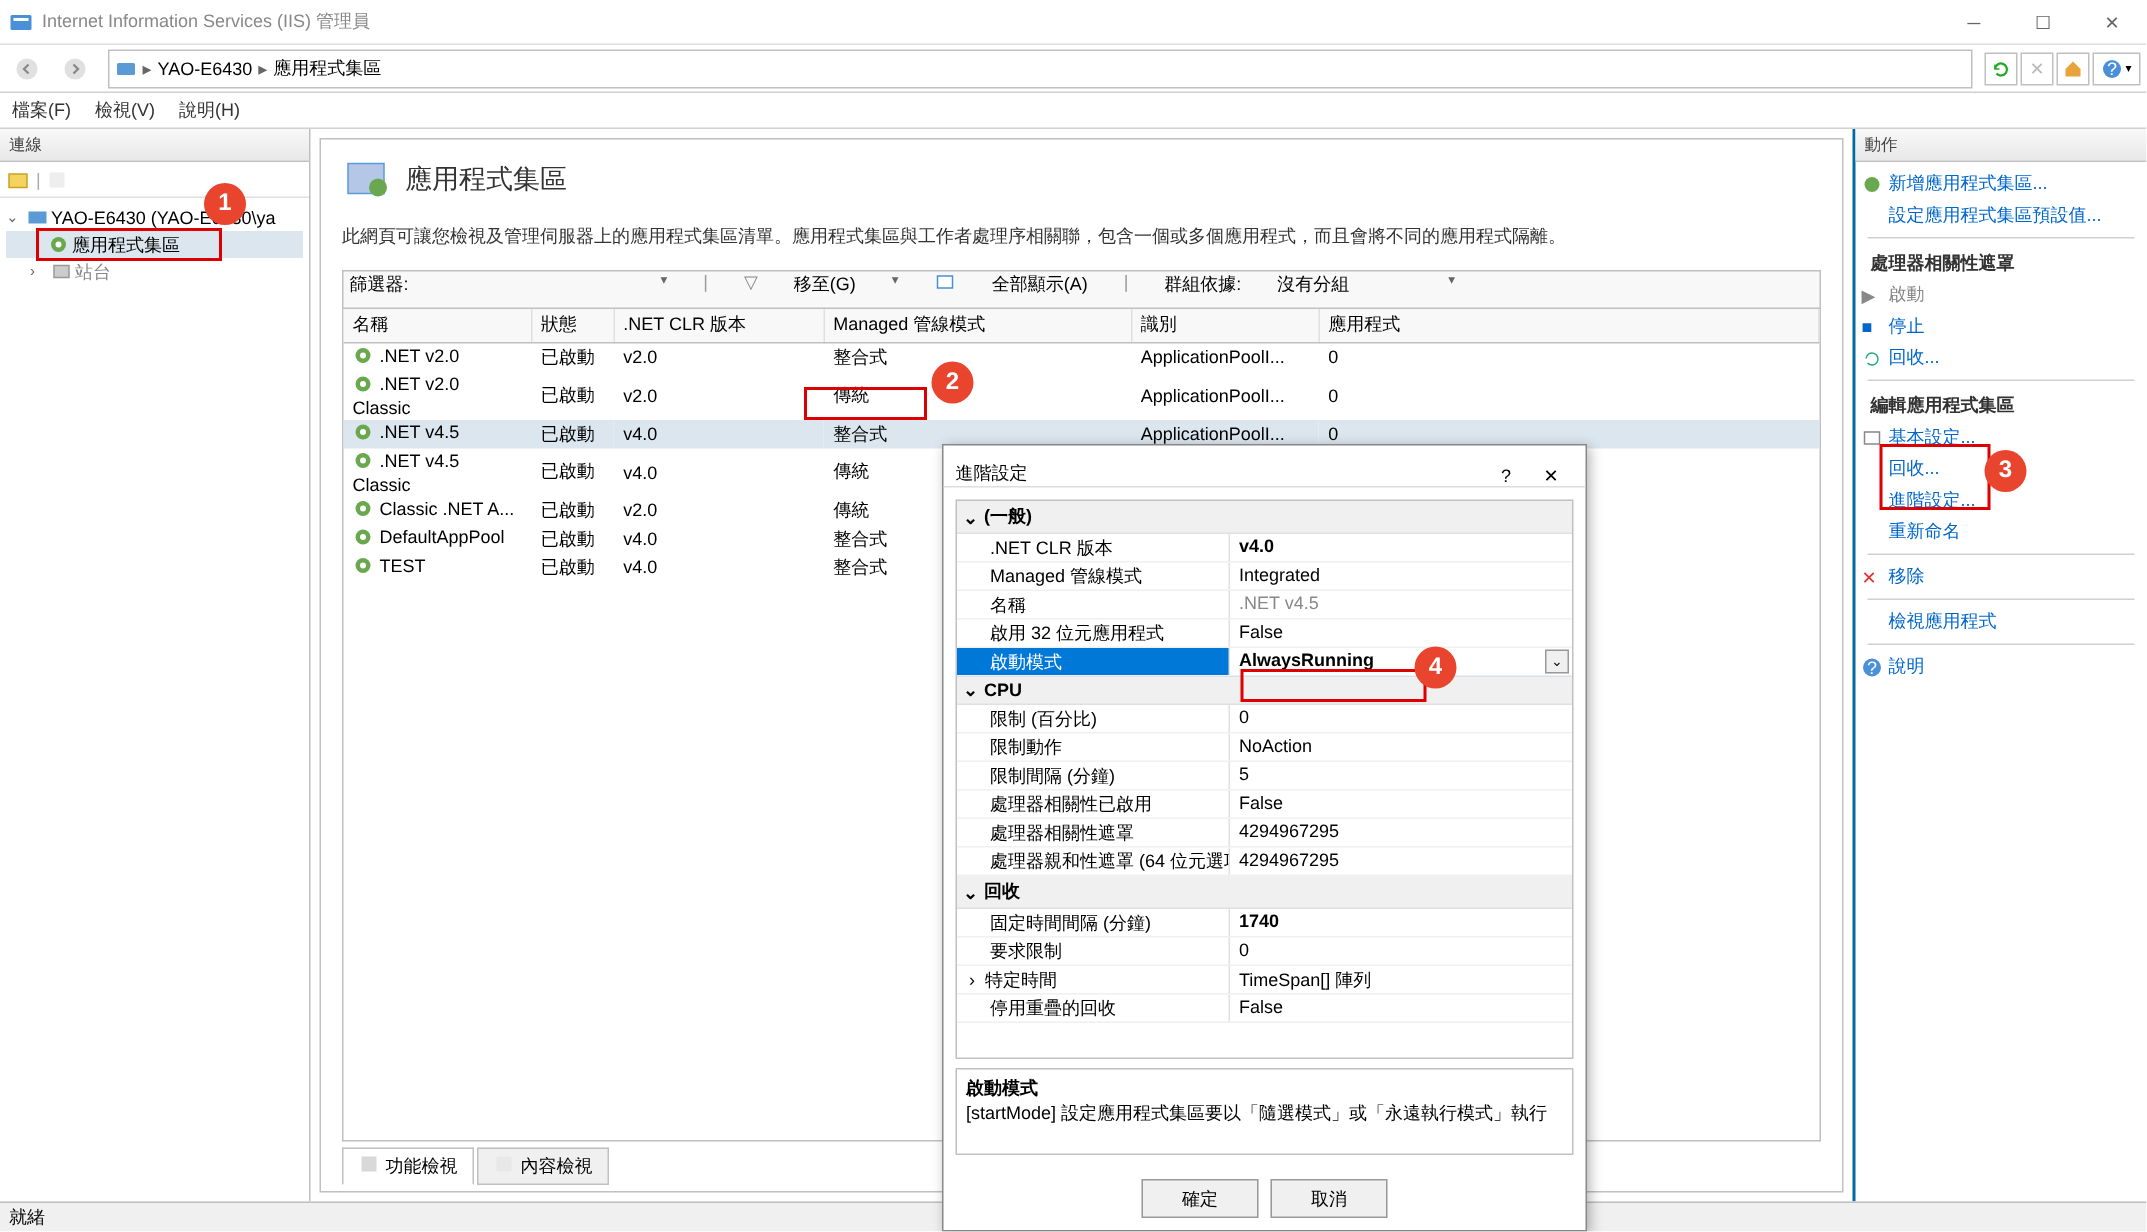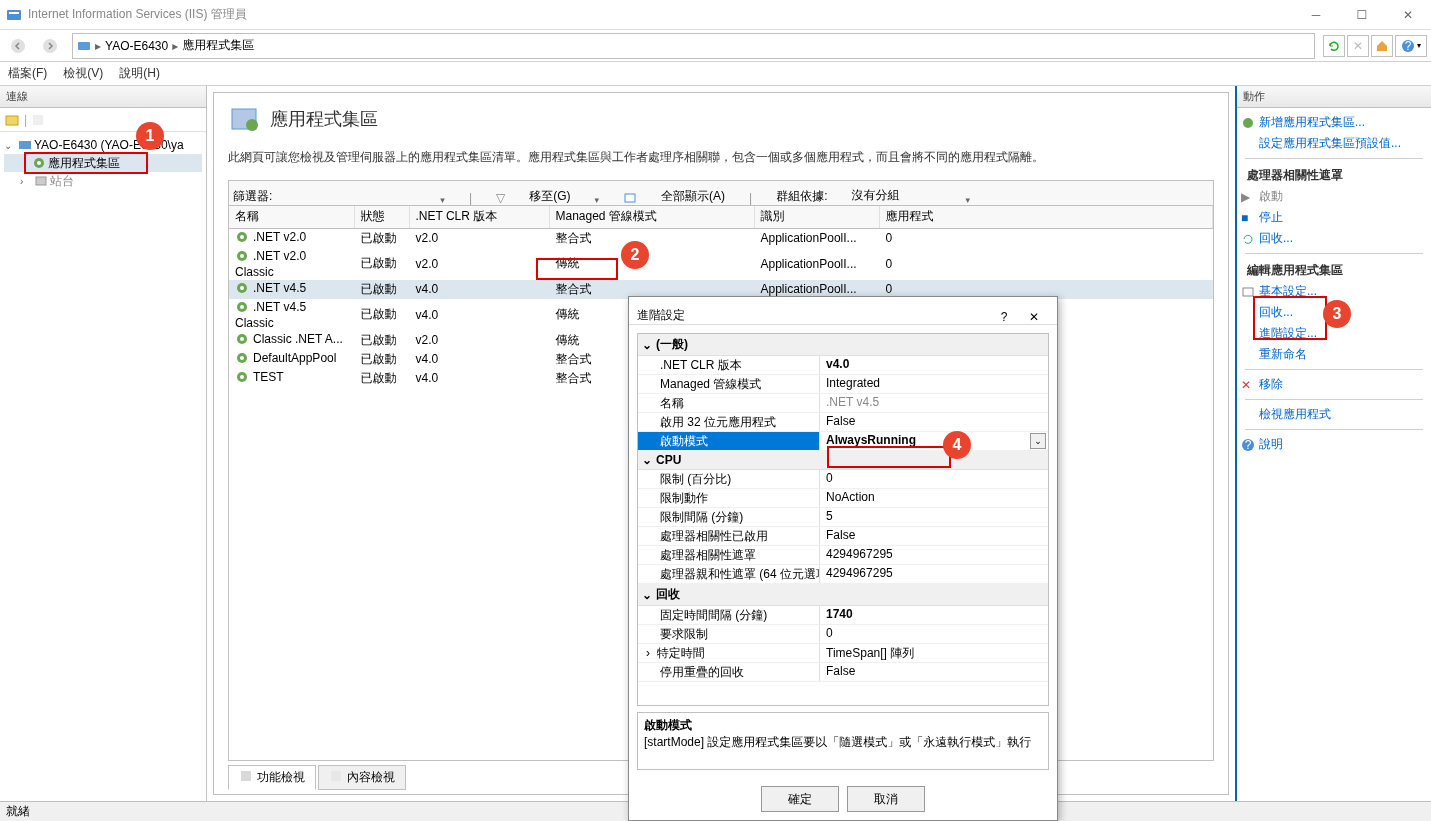--- a/index.html
+++ b/index.html
@@ -43,21 +43,21 @@
 .red-box { border: 2px solid #d00; position: absolute; pointer-events: none; z-index: 40; }
 
 
 .center { flex: 1; padding: 6px; display: flex; flex-direction: column; position: relative; }
 .center-inner { border: 1px solid #c0c0c0; flex: 1; display: flex; flex-direction: column; padding: 10px 14px 0 14px; position: relative; }
 .page-header { display: flex; align-items: center; gap: 10px; margin-bottom: 14px; }
 .page-icon { width: 32px; height: 32px; }
 .page-title { font-size: 18px; color: #333; }
 .page-desc { color: #333; margin-bottom: 14px; }
 
-.filter-bar { height: 26px; border: 1px solid #c0c0c0; background: #f8f8f8; display: flex; align-items: flex-end; padding: 0 4px; gap: 24px; }
+.filter-bar { height: 26px; border: 1px solid #c0c0c0; background: #f8f8f8; display: flex; align-items: flex-start; padding: 0 4px; gap: 24px; }
 .filter-bar input { border: none; background: transparent; width: 120px; }
 .filter-sep { color: #999; }
 
 .grid { border-left: 1px solid #c0c0c0; border-right: 1px solid #c0c0c0; border-bottom: 1px solid #c0c0c0; flex: 1; overflow: hidden; }
 .grid table { width: 100%; border-collapse: collapse; }
 .grid th { text-align: left; font-weight: normal; background: #f8f8f8; border-bottom: 1px solid #c0c0c0; border-right: 1px solid #e0e0e0; padding: 2px 6px; height: 22px; }
 .grid td { padding: 1px 6px; height: 19px; border-right: 1px solid transparent; }
 .grid tr.selected td { background: #dbe6ee; }
 .cell-icon { display: inline-block; width: 16px; height: 16px; vertical-align: middle; margin-right: 2px; }
 

